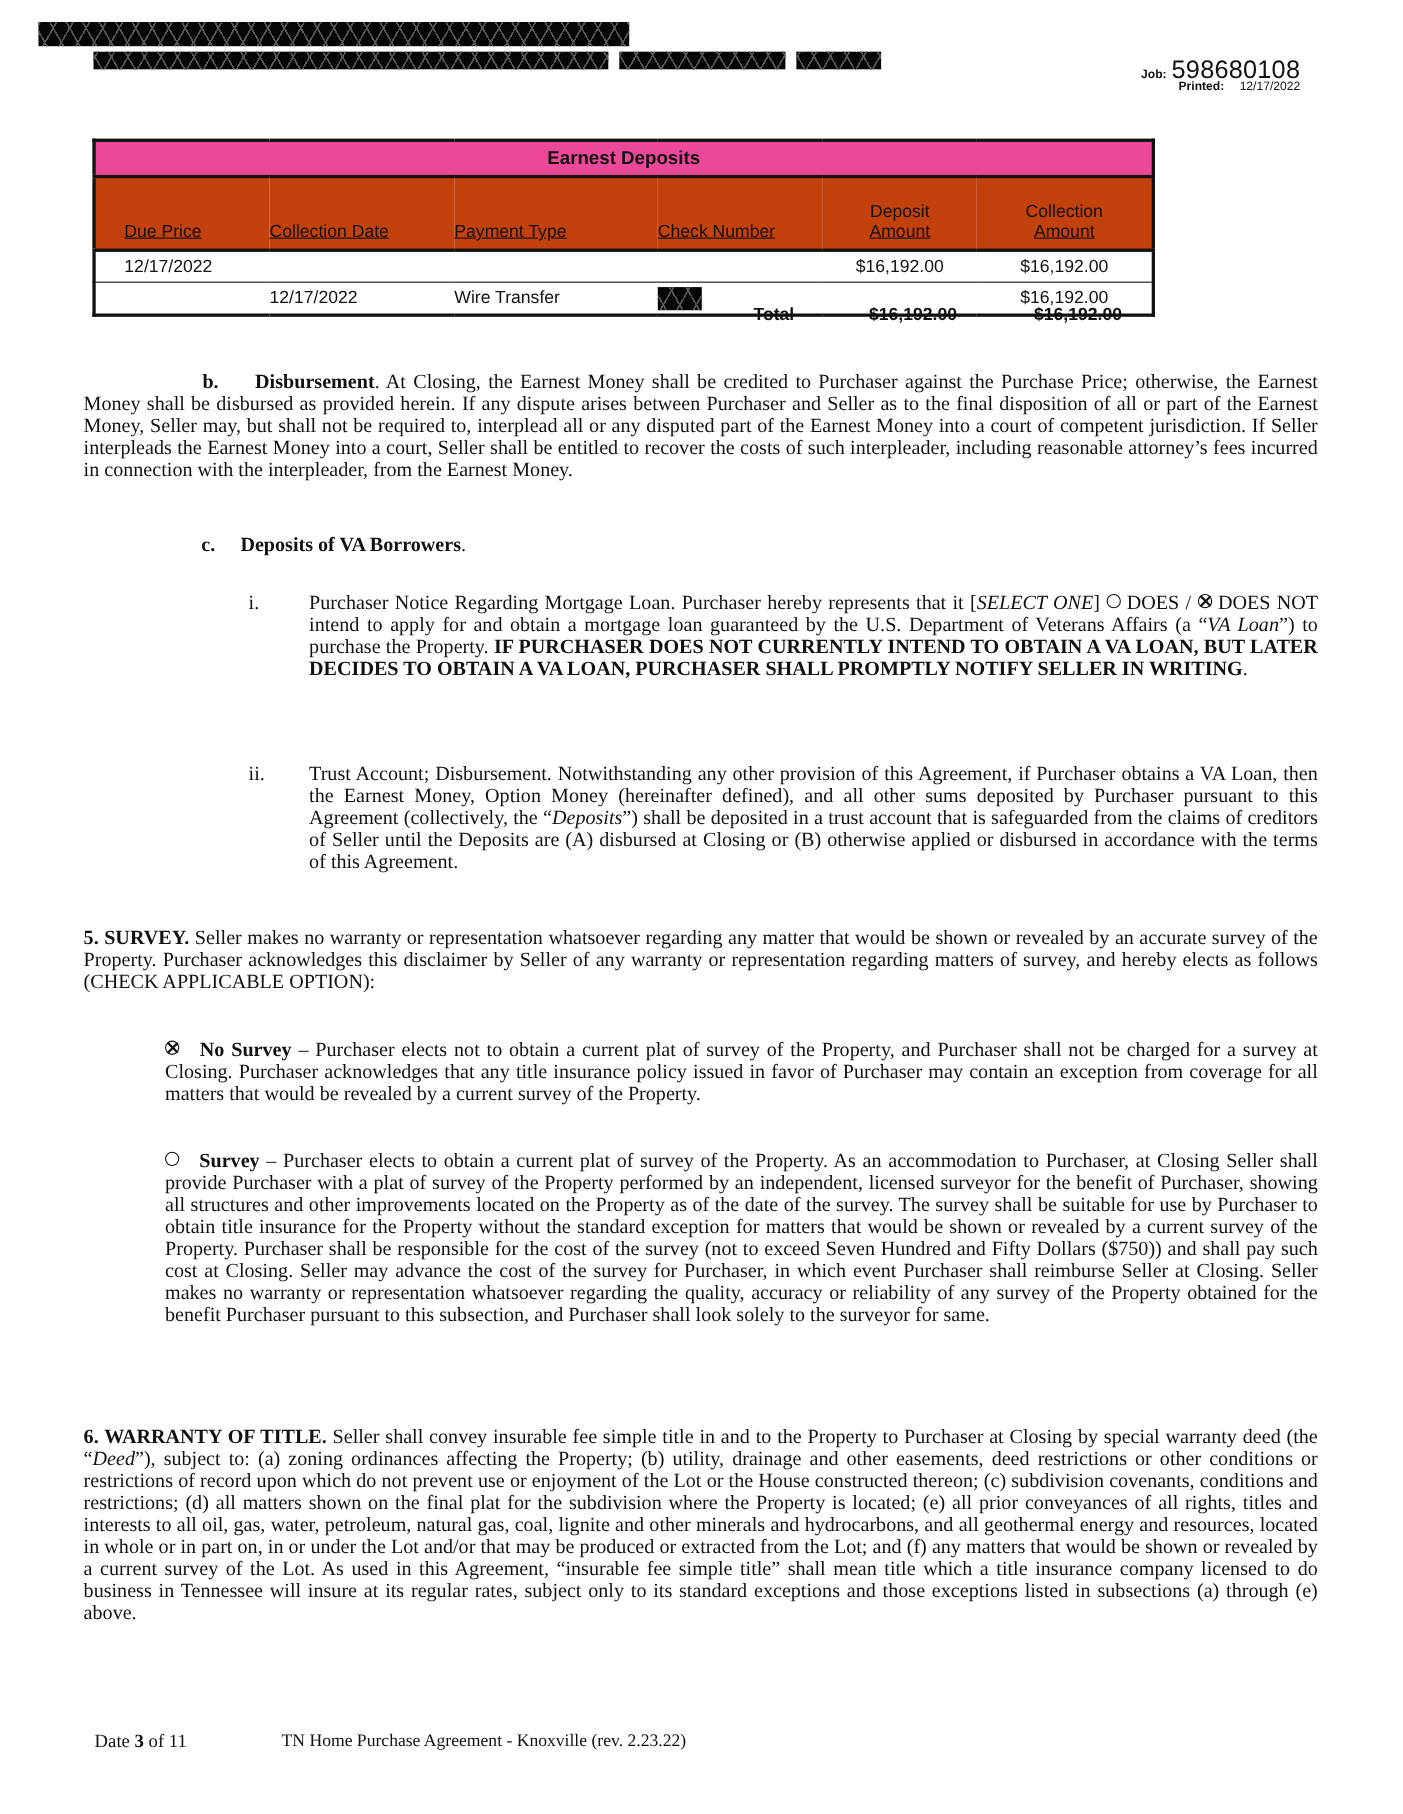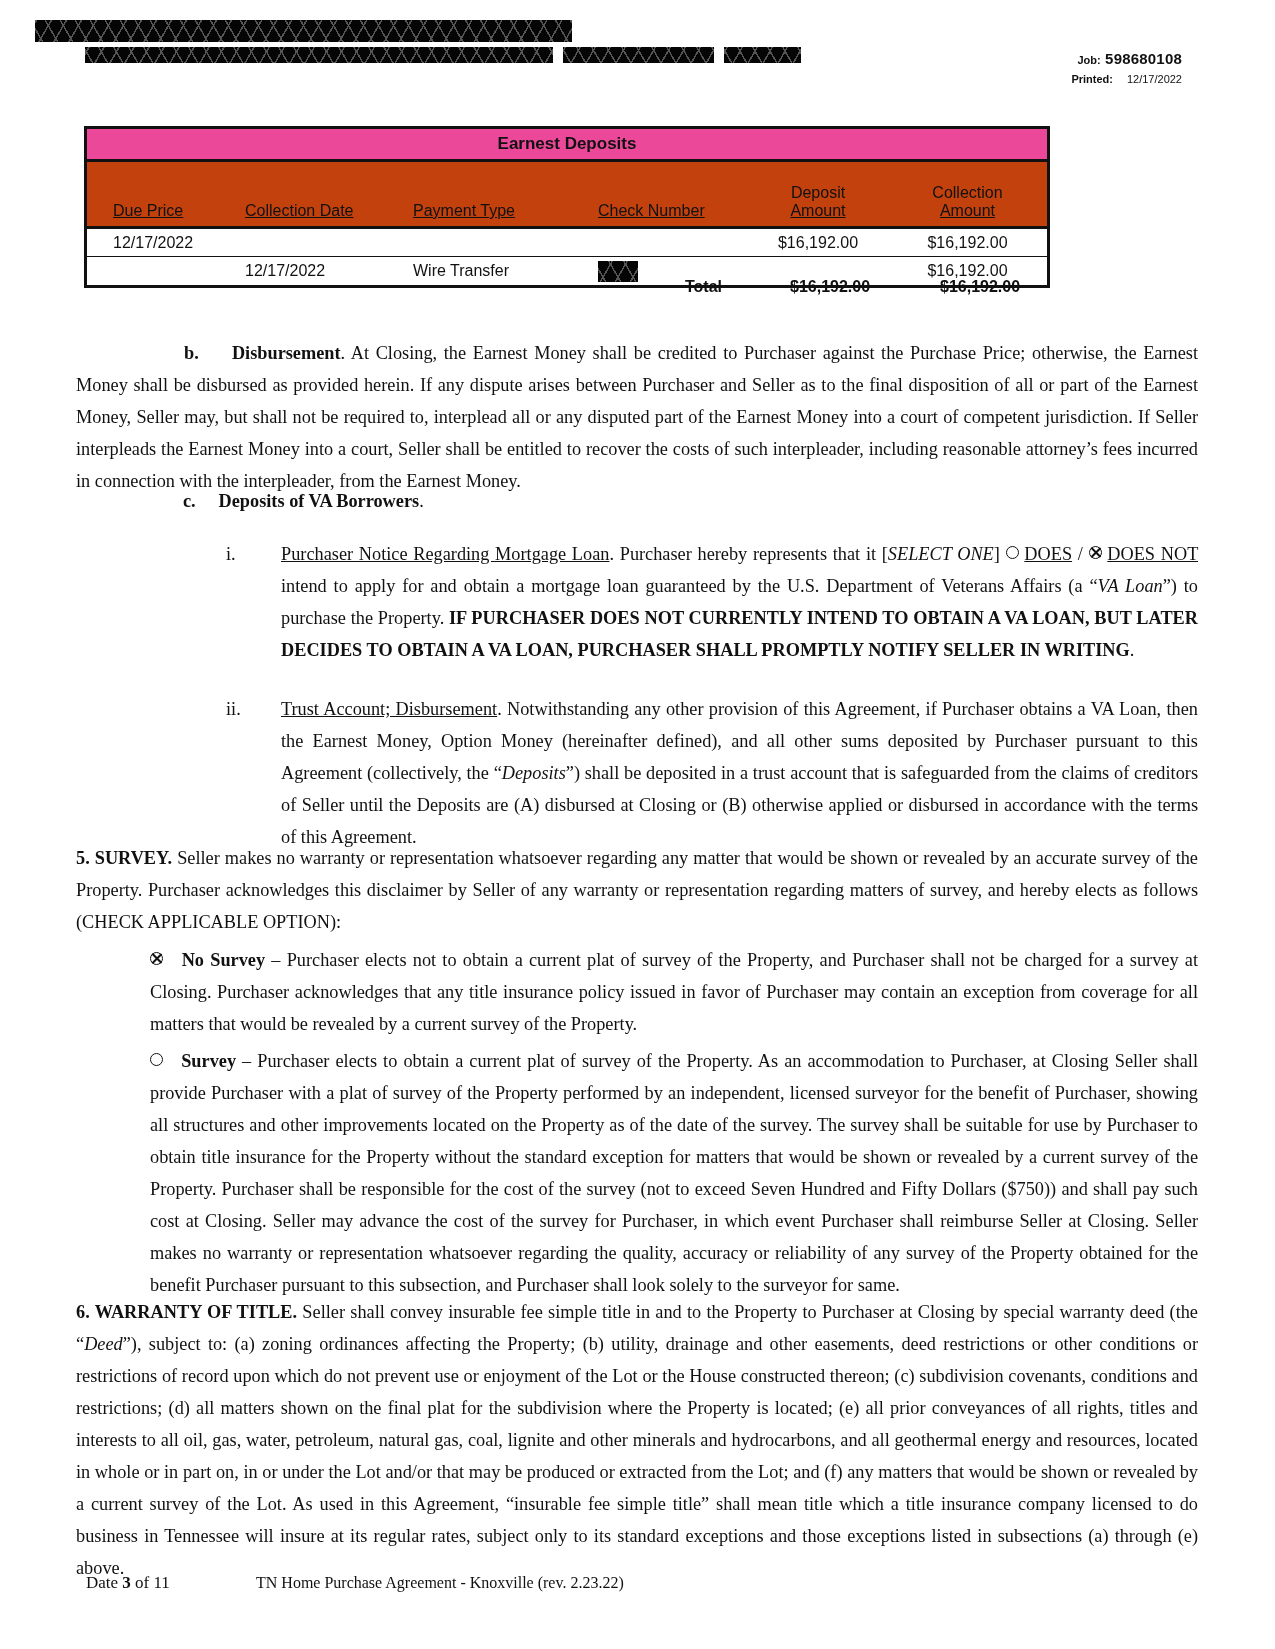--- a/index.html
+++ b/index.html
@@ -7,44 +7,44 @@
   .serif { font-family: "Liberation Serif", "DejaVu Serif", serif; }
   .sans { font-family: "Liberation Sans", "DejaVu Sans", sans-serif; }
   .redact {
     position:absolute; background-color:#050505;
     background-image:
       repeating-linear-gradient(60deg, transparent 0 6px, #555 6px 7.5px, transparent 7.5px 13px),
       repeating-linear-gradient(-60deg, transparent 0 6px, #555 6px 7.5px, transparent 7.5px 13px);
   }
   .job { position:absolute; right:93px; top:50px; text-align:right; }
   .job .lbl { font-size:11px; font-weight:bold; }
-  .job .num { font-size:15px; font-weight:bold; letter-spacing:0.2px;text-align:right; }
+  .job .num { font-size:23px; font-weight:normal; letter-spacing:0.2px;text-align:right; }
   .printed { position:absolute; right:93px; top:73px; font-size:11px; }
   .printed b { margin-right:14px; }
 
   table.dep { position:absolute; left:84px; top:126px; width:966px; border-collapse:collapse;
     border:3px solid #111; font-size:16px; }
   table.dep td, table.dep th { padding:0; font-weight:normal; }
   .dep .title { background:#ec4899; text-align:center; font-weight:bold; height:30px; border-bottom:3px solid #111; font-size:17px; }
   .dep .hdr td { background:#c2410c; height:58px; vertical-align:bottom; padding-bottom:6px; border-bottom:3px solid #111; }
   .dep .hdr span { text-decoration:underline; }
   .dep .r1 td { height:27px; border-bottom:1.5px solid #111; }
   .dep .r2 td { height:28px; }
   .c1 { padding-left:26px !important; width:132px; }
   .c2 { width:168px; }
   .c3 { width:185px; }
   .c4 { width:150px; }
   .c5 { width:140px; text-align:center; }
   .c6 { text-align:center; }
   .totals { position:absolute; top:278px; font-size:16px; font-weight:bold; }
   .check-redact { display:inline-block; width:40px; height:21px; vertical-align:middle; position:relative; }
 
-  .para { position:absolute; font-size:18.3px; line-height:32px; text-align:justify; }
+  .para { position:absolute; font-size:18.3px; line-height:20px; text-align:justify; }
   .para b { font-weight:bold; }
-  .u { text-decoration:underline; }
+  .u { }
   .radio { display:inline-block; width:11px; height:11px; border:1.6px solid #111; border-radius:50%; vertical-align:1px; position:relative; }
   .radio.x::before, .radio.x::after { content:""; position:absolute; left:5px; top:-1px; width:1.5px; height:13px; background:#111; }
   .radio.x::before { transform:rotate(45deg); }
   .radio.x::after { transform:rotate(-45deg); }
   .footer { position:absolute; top:1573px; font-size:17px; }
 </style>
 </head>
 <body class="serif">
 
 <div class="redact" style="left:35px; top:20px; width:537px; height:22px;"></div>

